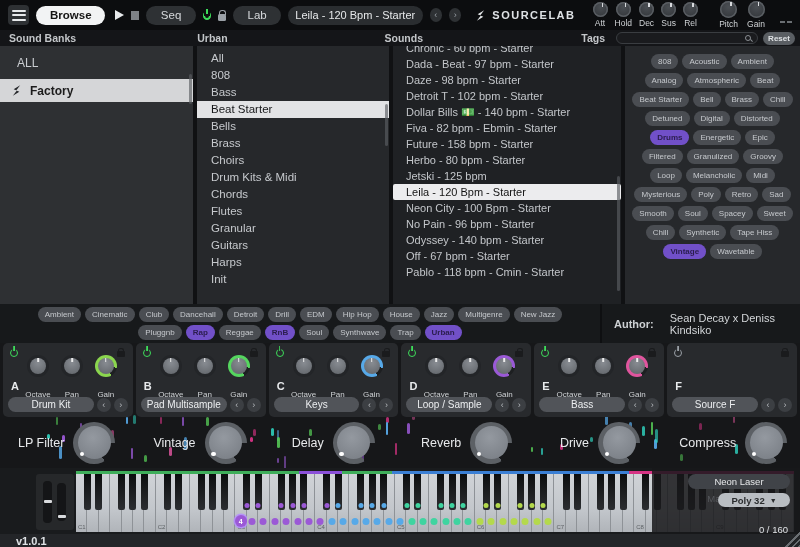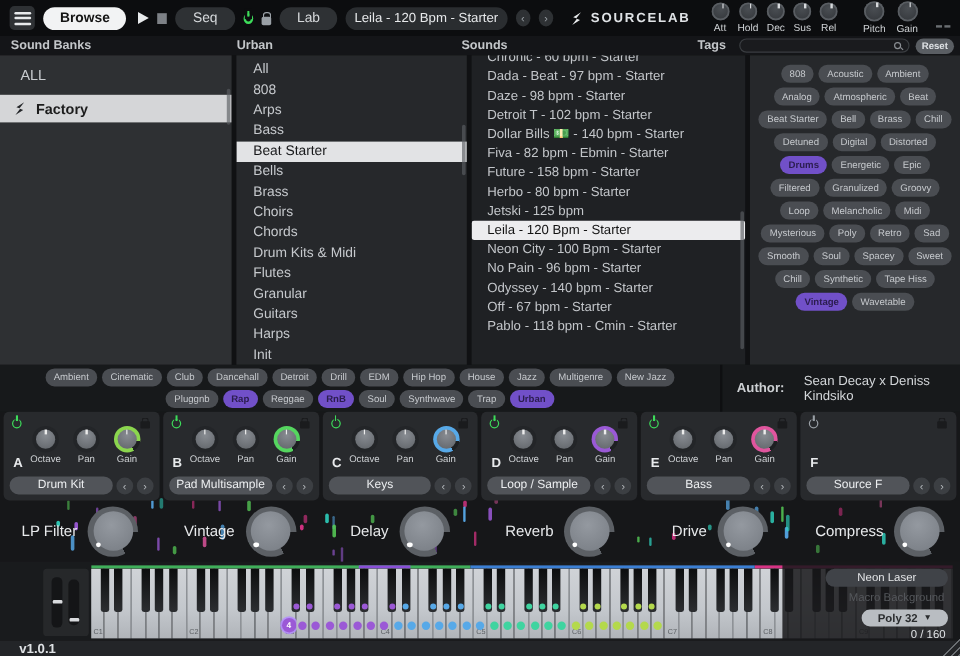--- a/index.html
+++ b/index.html
@@ -81,21 +81,21 @@
   .pwr2::after{content:'';position:absolute;left:50%;top:-4px;transform:translateX(-50%);width:1.8px;height:4.5px;background:#3ddc5a;outline:1.5px solid #282a2d}
   .pwr2.off{border-color:#9aa0a6}.pwr2.off::after{background:#9aa0a6}
   .lock2{position:absolute;right:8px;top:8px;width:8px;height:6px;background:#1a1b1d;border-radius:1px;cursor:pointer}
   .lock2::before{content:'';position:absolute;top:-3.5px;left:1.2px;width:4px;height:3.5px;border:1.4px solid #1a1b1d;border-bottom:none;border-radius:2.5px 2.5px 0 0}
   .letter{position:absolute;left:8px;top:37px;font-size:11px;font-weight:bold;color:#e8eaec}
   .strip-knobs{position:absolute;left:18px;right:10px;top:12px;display:flex;justify-content:space-between}
   .kgroup{display:flex;flex-direction:column;align-items:center;width:34px}
   .kring{width:22px;height:22px;border-radius:50%;background:#232528;display:flex;align-items:center;justify-content:center;cursor:pointer}
   .kbody{width:16px;height:16px;border-radius:50%;background:radial-gradient(circle at 50% 30%,#888c92,#5f6368);position:relative}
   .ktick{position:absolute;top:0;left:50%;width:1.6px;height:4px;background:#ececec;transform:translateX(-50%)}
-  .klabel{font-size:8px;color:#cfd2d5;margin-top:1px;white-space:nowrap}
+  .klabel{font-size:8px;color:#cfd2d5;margin-top:13px;white-space:nowrap}
   .name-row{position:absolute;left:5px;right:5px;bottom:5px;display:flex;gap:3px;align-items:center}
   .name-pill{flex:1;height:15px;background:#515459;border-radius:8px;color:#eceef0;font-size:10px;display:flex;align-items:center;justify-content:center;white-space:nowrap;overflow:hidden;cursor:pointer}
   .nav-sm{width:14px;height:14px;border-radius:50%;background:#3c3f43;color:#b5b9bd;font-size:9px;display:flex;align-items:center;justify-content:center;flex:none;cursor:pointer}
 
   
   .fxband{position:absolute;top:417px;left:0;right:0;height:51px;display:flex;z-index:2;background:transparent}
   .fxcell{flex:1;display:flex;align-items:center;justify-content:center;gap:9px}
   .fxlabel{font-size:12.5px;font-weight:normal;color:#e8eaec}
   .fxring{width:42px;height:42px;border-radius:50%;background:conic-gradient(from 150deg,#5c6065 0 300deg,transparent 300deg 360deg);display:flex;align-items:center;justify-content:center;cursor:pointer}
   .fxknob{width:33px;height:33px;border-radius:50%;background:radial-gradient(circle at 45% 35%,#9499a0,#767b82);position:relative}
@@ -115,21 +115,21 @@
   .keys{position:absolute;left:76px;top:6px;width:718px;height:58px;display:flex;background:#101112}
   .wkey{flex:1;background:linear-gradient(180deg,#d0d3d7 0%,#c3c7cc 60%,#b0b4b9 100%);border-right:1px solid #8e9297;position:relative;cursor:pointer}
   .bkey{position:absolute;top:0;width:7px;height:36px;background:linear-gradient(180deg,#0c0d0e,#2c2e31);border-radius:0 0 2px 2px;z-index:2;cursor:pointer}
   .kdot{position:absolute;left:50%;transform:translateX(-50%);bottom:7px;width:7px;height:7px;border-radius:50%}
   .kdot.badge{width:12px;height:12px;bottom:5px;display:flex;align-items:center;justify-content:center;font-size:7px;color:#fff;font-weight:bold;box-shadow:0 0 0 1.5px rgba(180,140,255,.85)}
   .bdot{position:absolute;left:50%;transform:translateX(-50%);bottom:2px;width:5px;height:5px;border-radius:50%}
   .olabel{position:absolute;left:2px;bottom:2px;font-size:6px;color:#5d6165}
   .kboverlay{position:absolute;right:0;top:0;width:148px;height:66px;background:rgba(23,24,26,.85);z-index:3}
   .neonpill{position:absolute;right:10px;top:6px;width:102px;height:15px;background:#404348;border-radius:8px;color:#e6e8ea;font-size:9.5px;display:flex;align-items:center;justify-content:center;z-index:4;cursor:pointer}
   .macrotext{position:absolute;right:13px;top:25px;font-size:9.5px;color:#55585c;z-index:4}
-  .polypill{position:absolute;right:10px;top:40px;width:72px;height:14px;background:#b9bdc2;border-radius:7px;color:#2a2c2e;font-size:9.5px;font-weight:bold;display:flex;align-items:center;justify-content:center;gap:5px;z-index:4;cursor:pointer}
+  .polypill{position:absolute;right:10px;top:25px;width:72px;height:14px;background:#b9bdc2;border-radius:7px;color:#2a2c2e;font-size:9.5px;font-weight:bold;display:flex;align-items:center;justify-content:center;gap:5px;z-index:4;cursor:pointer}
   .polypill .chev{font-size:7px}
   .counter{position:absolute;right:12px;top:56px;font-size:9.5px;color:#dfe2e5;z-index:4}
 
   
   .footer{position:absolute;top:534px;left:0;right:0;bottom:0;background:#232528;display:flex;align-items:center;padding-left:16px;z-index:5}
   .version{font-size:11px;font-weight:bold;color:#dfe2e5}
   .grip{position:absolute;right:0;bottom:0;width:16px;height:16px;background:repeating-linear-gradient(135deg,transparent 0 3px,#6a6e72 3px 4.5px);clip-path:polygon(100% 0,100% 100%,0 100%)}
 </style>
 </head>
 <body>
@@ -220,28 +220,27 @@
           </svg>
           <span>Factory</span>
         </div>
       </div>
     <div class="scrollh sh-banks"></div>
   </div>
   <div class="colt">
     <div>
         <div class="titem">All</div>
         <div class="titem">808</div>
-        <div class="titem">Arps</div>
         <div class="titem">Bass</div>
         <div class="titem sel">Beat Starter</div>
         <div class="titem">Bells</div>
         <div class="titem">Brass</div>
         <div class="titem">Choirs</div>
+        <div class="titem">Drum Kits &amp; Midi</div>
         <div class="titem">Chords</div>
-        <div class="titem">Drum Kits &amp; Midi</div>
         <div class="titem">Flutes</div>
         <div class="titem">Granular</div>
         <div class="titem">Guitars</div>
         <div class="titem">Harps</div>
         <div class="titem">Init</div>
       </div>
     <div class="scrollh sh-types"></div>
   </div>
   <div class="colsnd">
     <div class="sounds-list">

